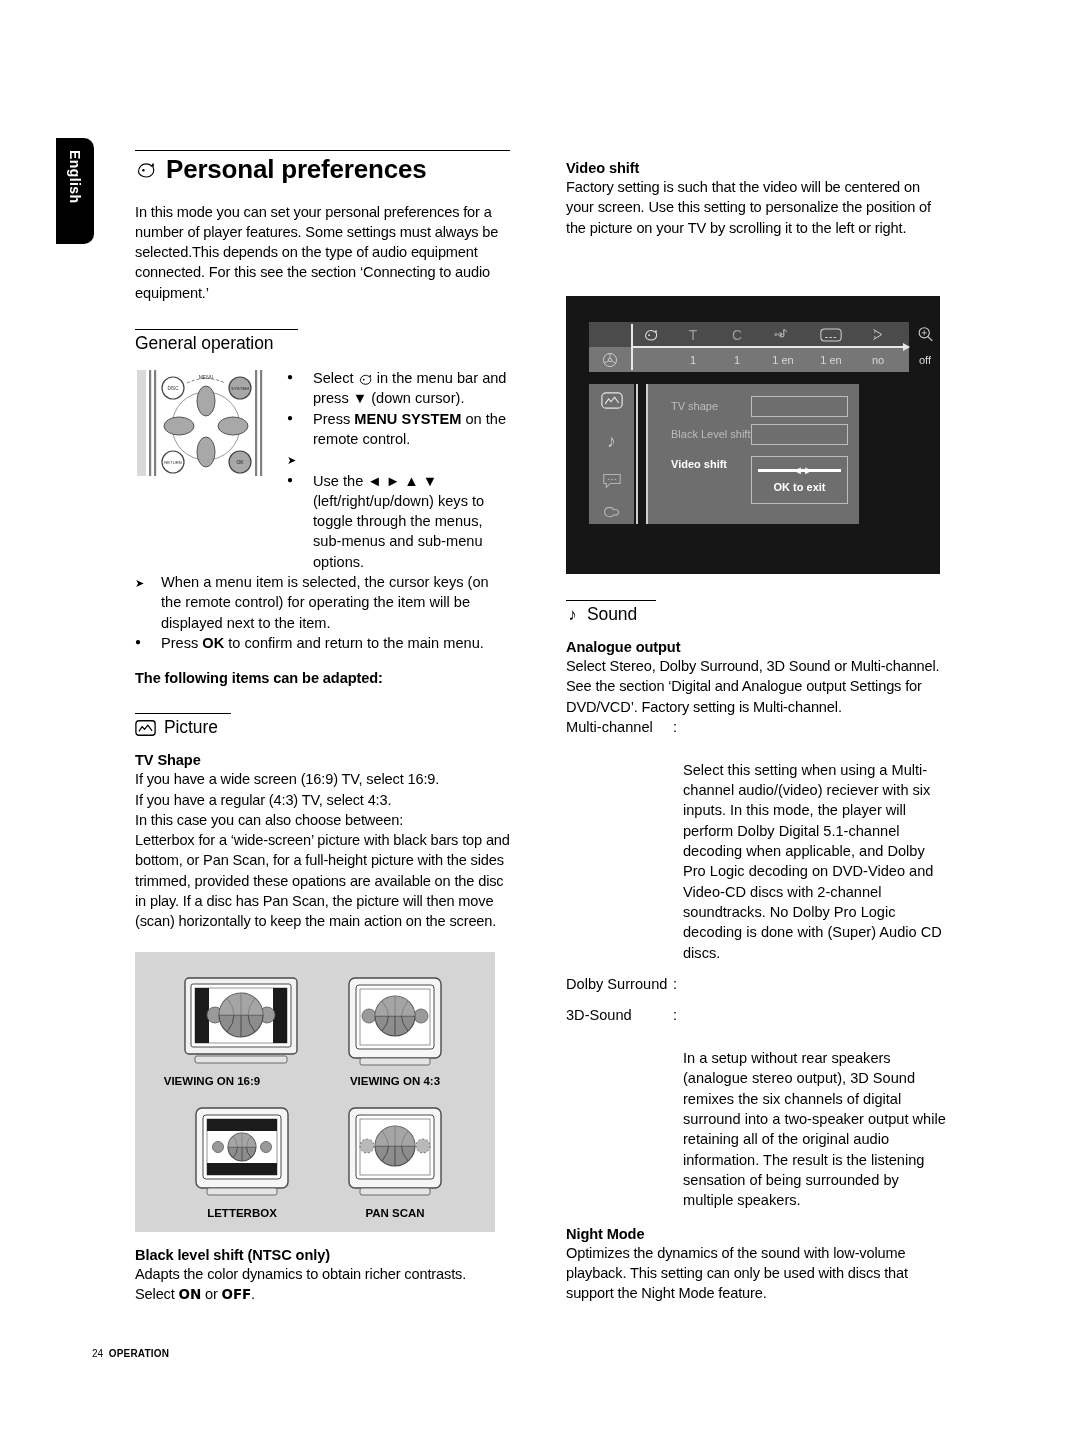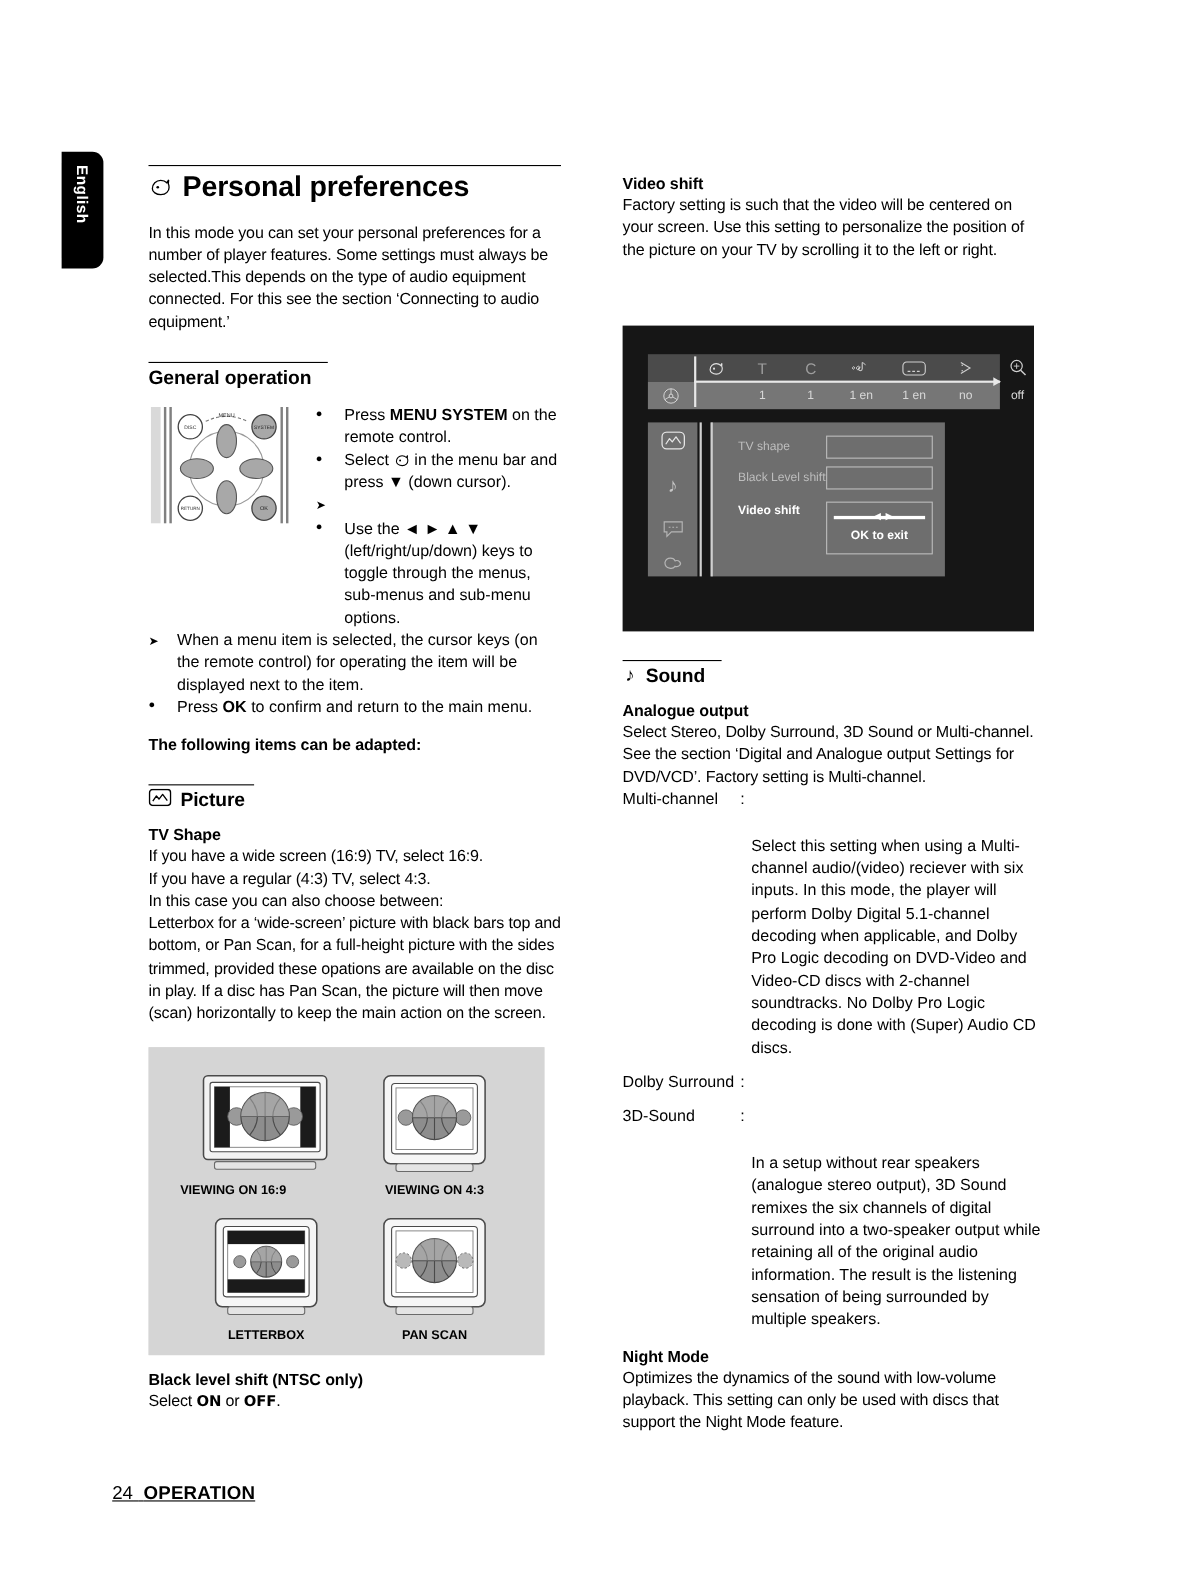--- a/index.html
+++ b/index.html
@@ -31,22 +31,22 @@
   .col-right{position:absolute;left:566px;top:160px;width:380px;}
 
   
   .h1-rule{border-top:1.6px solid #000;width:375px;margin:0 0 4px 0;}
   h1.title{
     font-size:26px;font-weight:bold;margin:0 0 18px 0;line-height:1.1;
     letter-spacing:-.2px;display:flex;align-items:center;gap:9px;
   }
   .h2-rule{border-top:1.3px solid #000;width:163px;margin:0 0 3px 0;}
   h2.sec{
-    font-size:17.5px;font-weight:bold;margin:0 0 14px 0;letter-spacing:-.1px;
-    display:flex;align-items:flex-start;gap:8px;
+    font-size:17.5px;font-weight:normal;margin:0 0 14px 0;letter-spacing:-.1px;
+    display:flex;align-items:center;gap:8px;
   }
   h3.sub{font-size:14.6px;font-weight:bold;margin:0 0 1px 0;letter-spacing:-.1px;}
   p{margin:0;font-size:14.6px;line-height:20.3px;letter-spacing:-.15px;}
   .gap{height:15px;}
   .gap-l{height:26px;}
 
   b.bold{font-weight:bold;}
 
   
   .ico{display:inline-block;vertical-align:middle;}
@@ -111,21 +111,21 @@
 
   
   .dl{font-size:14.6px;line-height:20.3px;}
   .dl-row{display:flex;}
   .dl-term{width:107px;flex:none;}
   .dl-colon{width:10px;flex:none;}
   .dl-def{flex:1;margin-top:43px;}
 
   
   .footer{
-    position:absolute;left:102px;top:1348px;font-size:17px;text-decoration:underline;
+    position:absolute;left:92px;top:1348px;font-size:10px;
   }
   .footer .pg{font-weight:normal;}
   .footer .lbl{font-weight:bold;letter-spacing:.2px;}
 </style>
 </head>
 <body>
 
 <div class="page">
 
   <div class="lang-tab">
@@ -178,31 +178,31 @@
           <ellipse cx="69" cy="31" rx="9" ry="15" fill="#a8a8a8" stroke="#555" stroke-width="1"></ellipse>
           <ellipse cx="69" cy="82" rx="9" ry="15" fill="#a8a8a8" stroke="#555" stroke-width="1"></ellipse>
           <ellipse cx="42" cy="56" rx="15" ry="9" fill="#a8a8a8" stroke="#555" stroke-width="1"></ellipse>
           <ellipse cx="96" cy="56" rx="15" ry="9" fill="#a8a8a8" stroke="#555" stroke-width="1"></ellipse>
         </svg>
       </div>
 
       <div class="b-row">
         <div class="b-dot"></div>
         <div class="b-txt">
-          <span>Press </span><b class="bold">MENU SYSTEM</b><span> on the remote control.</span>
-        </div>
-      </div>
-
-      <div class="b-row">
-        <div class="b-dot"></div>
-        <div class="b-txt">
           <span>Select </span><span class="ico ico-head-sm"><svg viewBox="0 0 22 22" width="15" height="15">
                 <path d="M3.5 12.5c0-4.2 3.4-7.6 7.6-7.6 2.4 0 4.3 0.9 5.6 2.3l1.6-2.6 -0.3 3.5c0.5 1.0 0.7 2.1 0.7 3.3 0 1.8-0.8 3.4-1.9 4.5 -1.4 1.4-3.4 2.1-5.6 2.1 -4.2 0-7.7-2.6-7.7-5.5z" fill="none" stroke="#000" stroke-width="1.4"></path>
                 <circle cx="8.4" cy="11.2" r="1.3" fill="#000"></circle>
               </svg></span><span> in the menu bar and press ▼ (down cursor).</span>
+        </div>
+      </div>
+
+      <div class="b-row">
+        <div class="b-dot"></div>
+        <div class="b-txt">
+          <span>Press </span><b class="bold">MENU SYSTEM</b><span> on the remote control.</span>
         </div>
       </div>
 
       <div class="b-row">
         <div class="b-arrow"></div>
       </div>
 
       <div class="b-row">
         <div class="b-dot"></div>
         <div class="b-txt">Use the ◄ ► ▲ ▼ (left/right/up/down) keys to toggle through the menus, sub-menus and sub-menu options.</div>
@@ -304,20 +304,21 @@
           <path d="M39 27 Q52 42 39 57 M65 27 Q52 42 65 57" fill="none" stroke="#4a4a4a" stroke-width="1"></path>
           <path d="M52 22 a20 20 0 0 1 20 20 l-40 0 a20 20 0 0 1 20 -20z" fill="#c3c3c3" opacity="0.45"></path>
           <rect x="17" y="84" width="70" height="7" rx="2" fill="#e4e4e4" stroke="#6a6a6a" stroke-width="1"></rect>
         </g>
         <text x="260" y="265" text-anchor="middle" font-size="11.5" font-weight="bold" font-family="Liberation Sans, sans-serif" fill="#000">PAN SCAN</text>
       </svg>
     </div>
 
     <div class="gap"></div>
     <h3 class="sub">Black level shift (NTSC only)</h3>
+    <p>Adapts the color dynamics to obtain richer contrasts.</p>
     <p><span>Select </span><b class="bold" style="font-family:'DejaVu Sans',sans-serif;font-size:13.5px">ON</b><span> or </span><b class="bold" style="font-family:'DejaVu Sans',sans-serif;font-size:13.5px">OFF</b><span>.</span></p>
   </div>
 
   <div class="col-right">
     <h3 class="sub">Video shift</h3>
     <p>Factory setting is such that the video will be centered on your screen. Use this setting to personalize the position of the picture on your TV by scrolling it to the left or right.</p>
   </div>
 
   <div class="osd">
     <div class="osd-bar">

